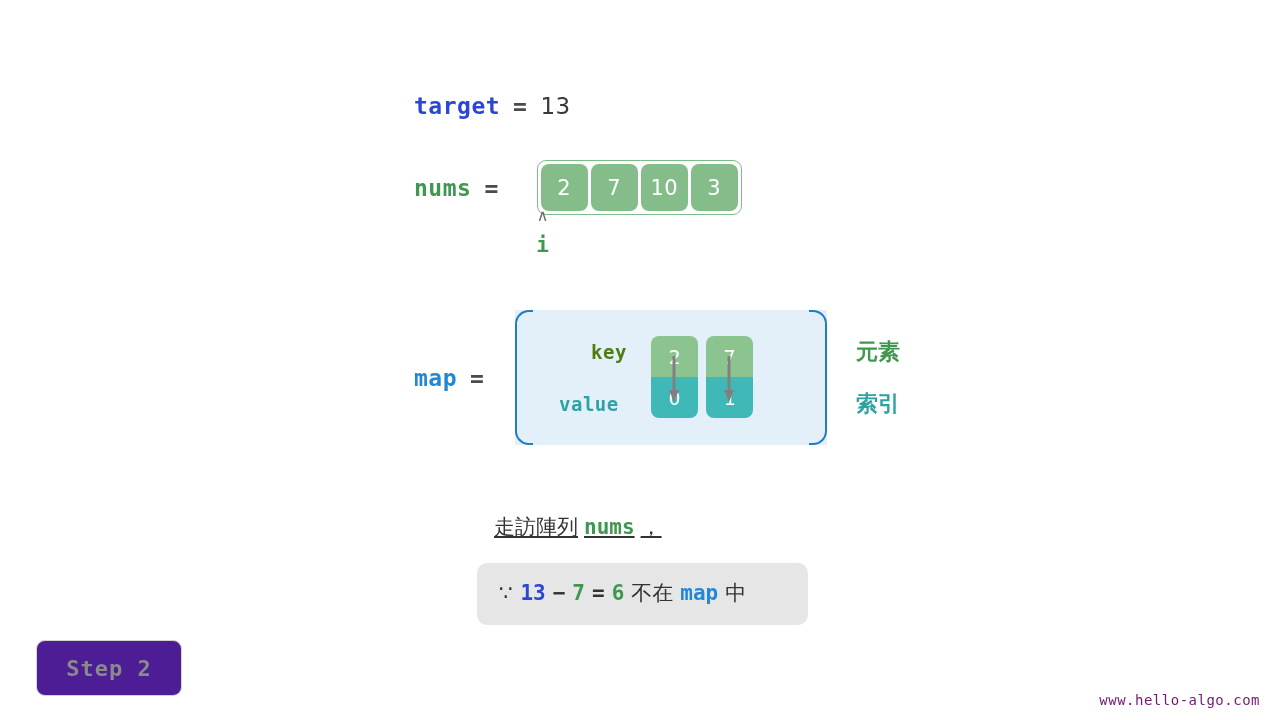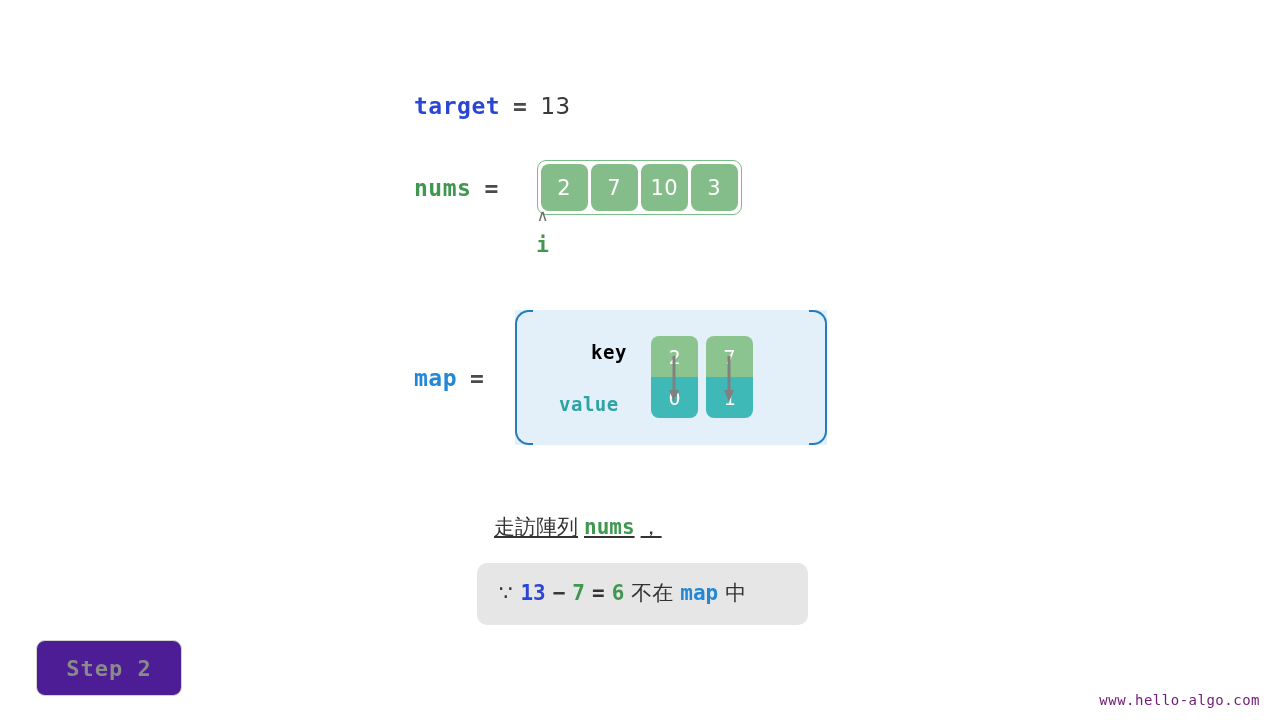--- a/index.html
+++ b/index.html
@@ -162,21 +162,21 @@
     height: 135px;
     display: flex;
     flex-direction: column;
     justify-content: center;
     gap: 12px;
     font-size: 19px;
     font-weight: bold;
     letter-spacing: 0.5px;
   }
   .map-labels .lbl-key {
-    color: #000000;
+    color: #4d7c0f;
     height: 40px;
     line-height: 40px;
     text-align: right;
     width: 76px;
   }
   .map-labels .lbl-value {
     color: #2fa3a3;
     height: 40px;
     line-height: 40px;
     text-align: center;
@@ -380,20 +380,24 @@
             <div class="kv-cell value">1</div>
             <svg class="kv-arrow" viewBox="0 0 12 48">
               <line x1="6" y1="0" x2="6" y2="38" stroke="#808080" stroke-width="3"></line>
               <polygon points="6,46 1,34 11,34" fill="#808080"></polygon>
             </svg>
           </div>
         </div>
     </div>
   </div>
 
+  <div class="abs" id="side-annotations">
+    <div class="ann-element">元素</div>
+    <div class="ann-index">索引</div>
+  </div>
 
   <div class="abs" id="caption-line">
     <span>走訪陣列</span><span class="code">nums</span><span>，</span>
   </div>
 
   <div class="abs" id="explain-box">
     <div class="explain-line">
       <span class="sym">∵</span><span class="mono c-blue">13</span><span class="sp"></span><span class="mono c-dark">−</span><span class="sp"></span><span class="mono c-green">7</span><span class="sp"></span><span class="mono c-dark">=</span><span class="sp"></span><span class="mono c-green">6</span><span class="sp"></span><span>不在</span><span class="sp"></span><span class="mono c-ltblue">map</span><span class="sp"></span><span>中</span>
     </div>
   </div>

